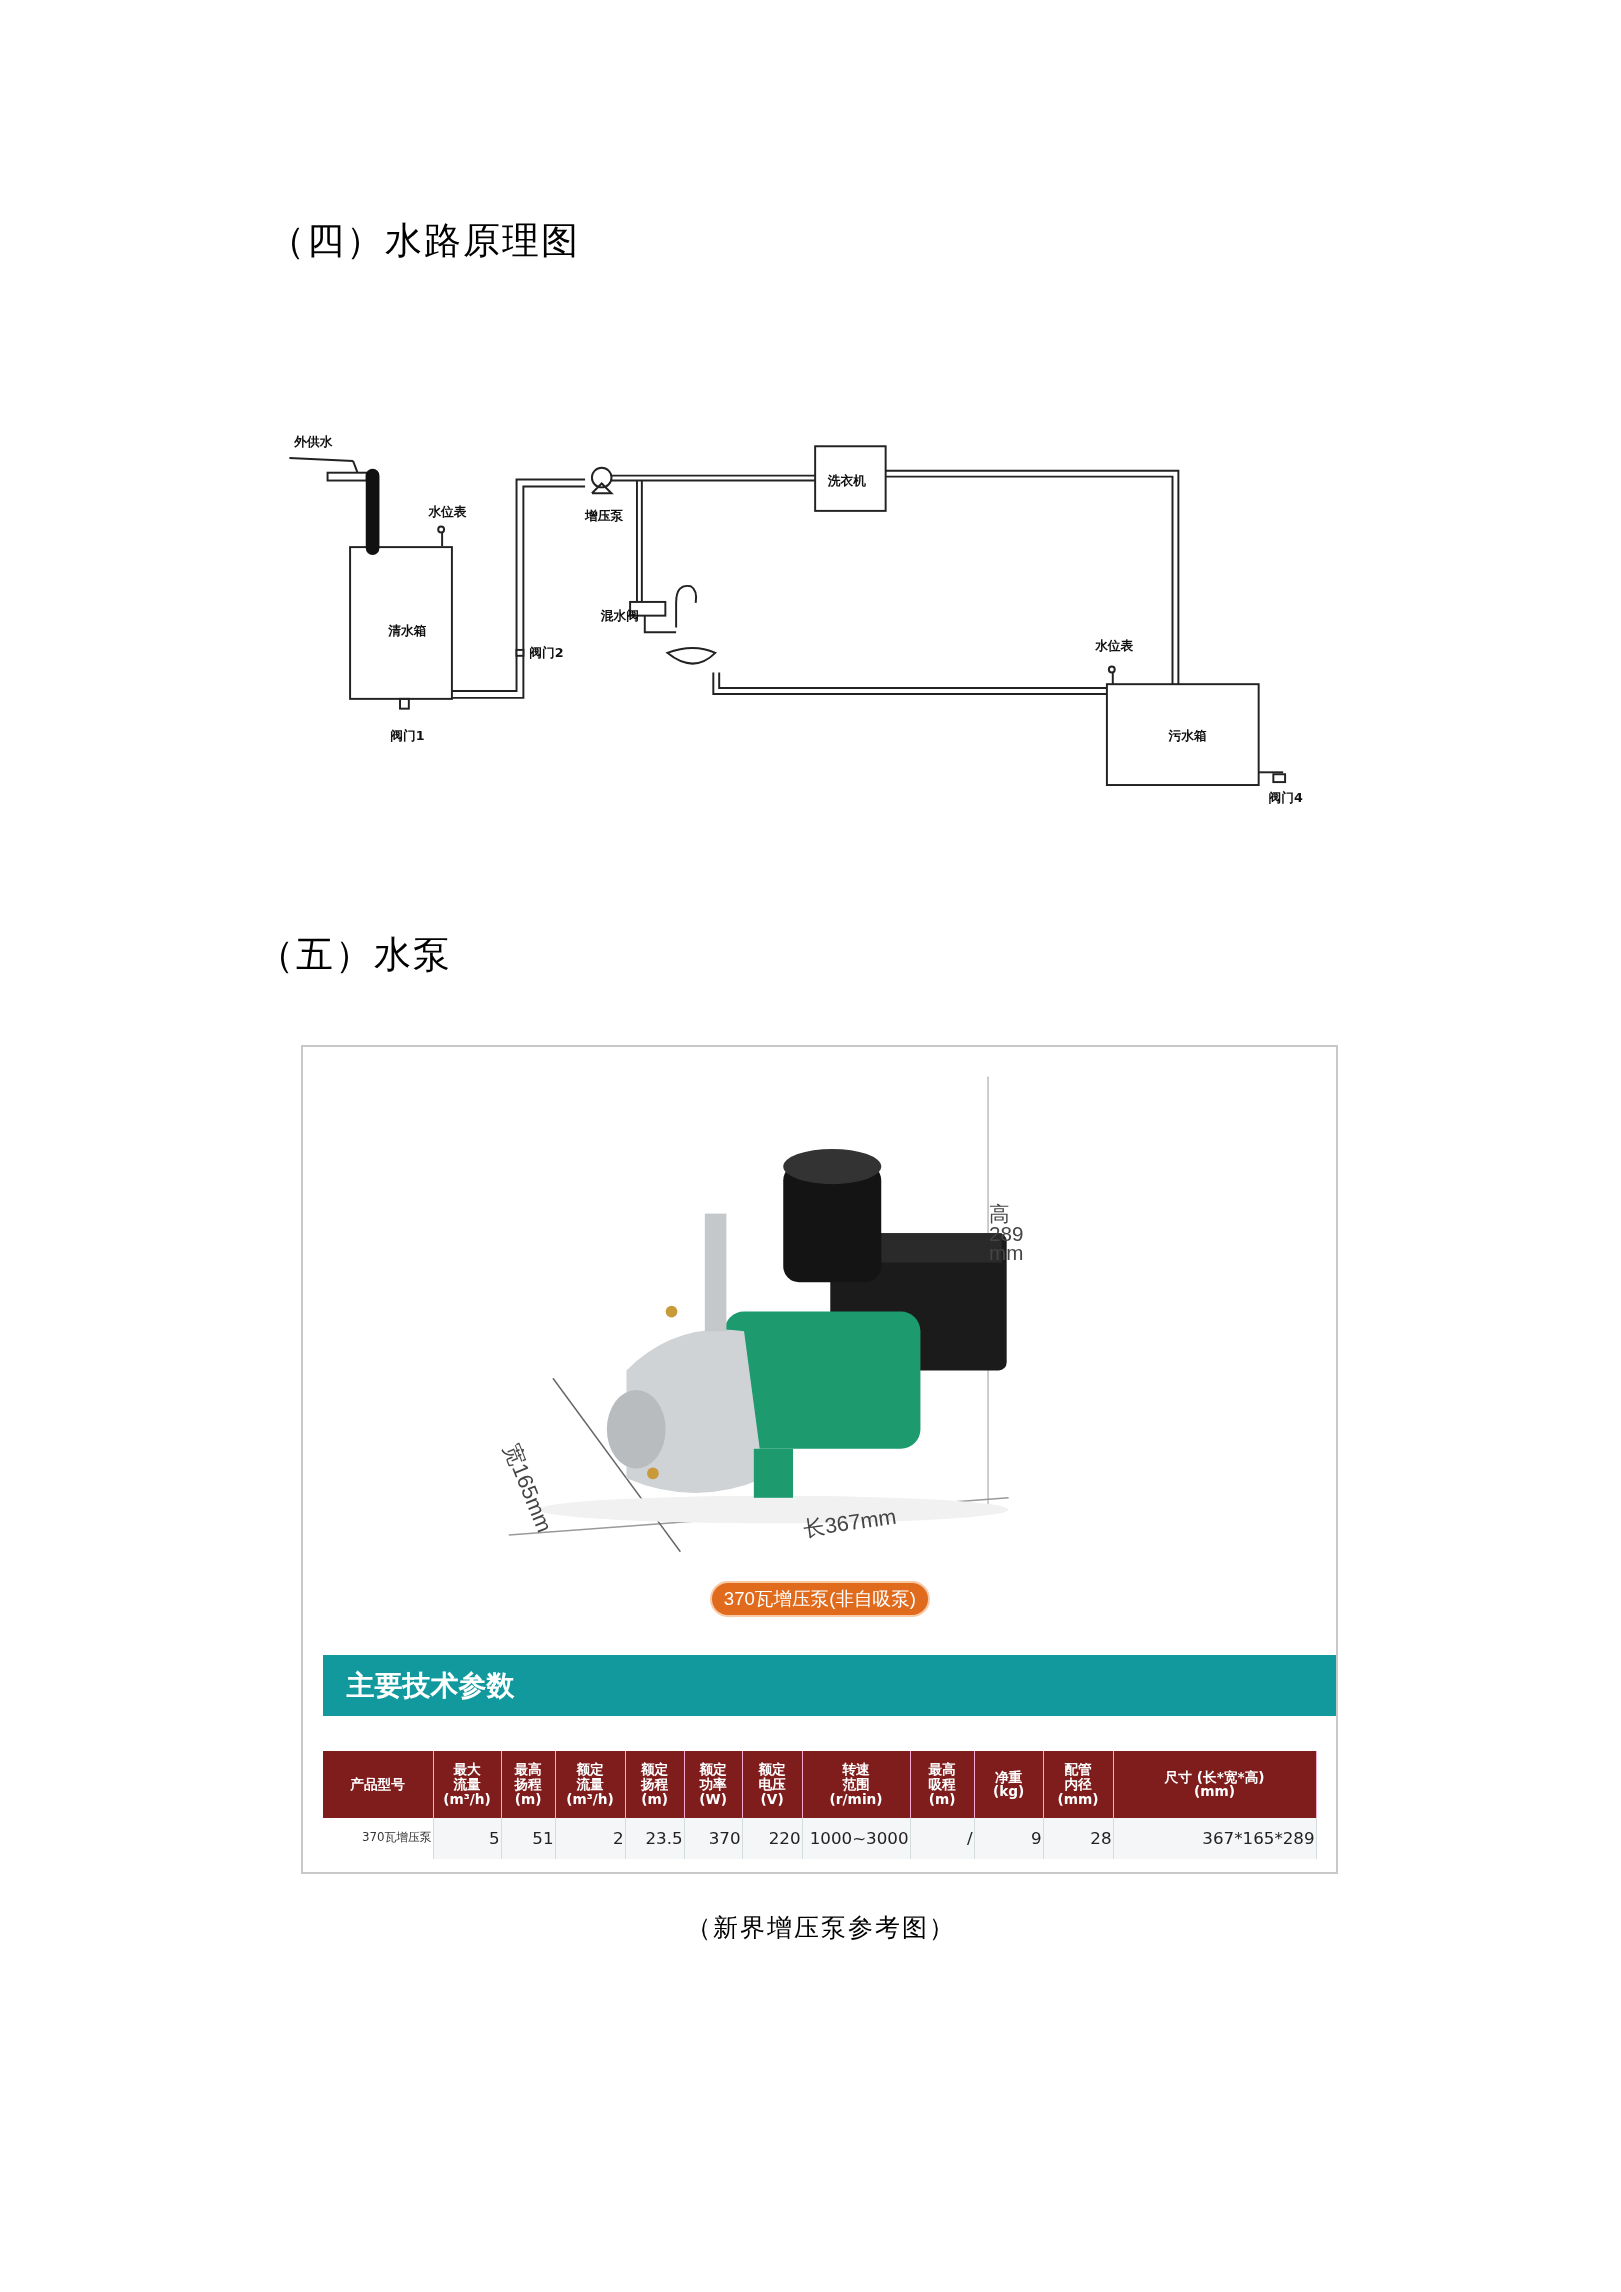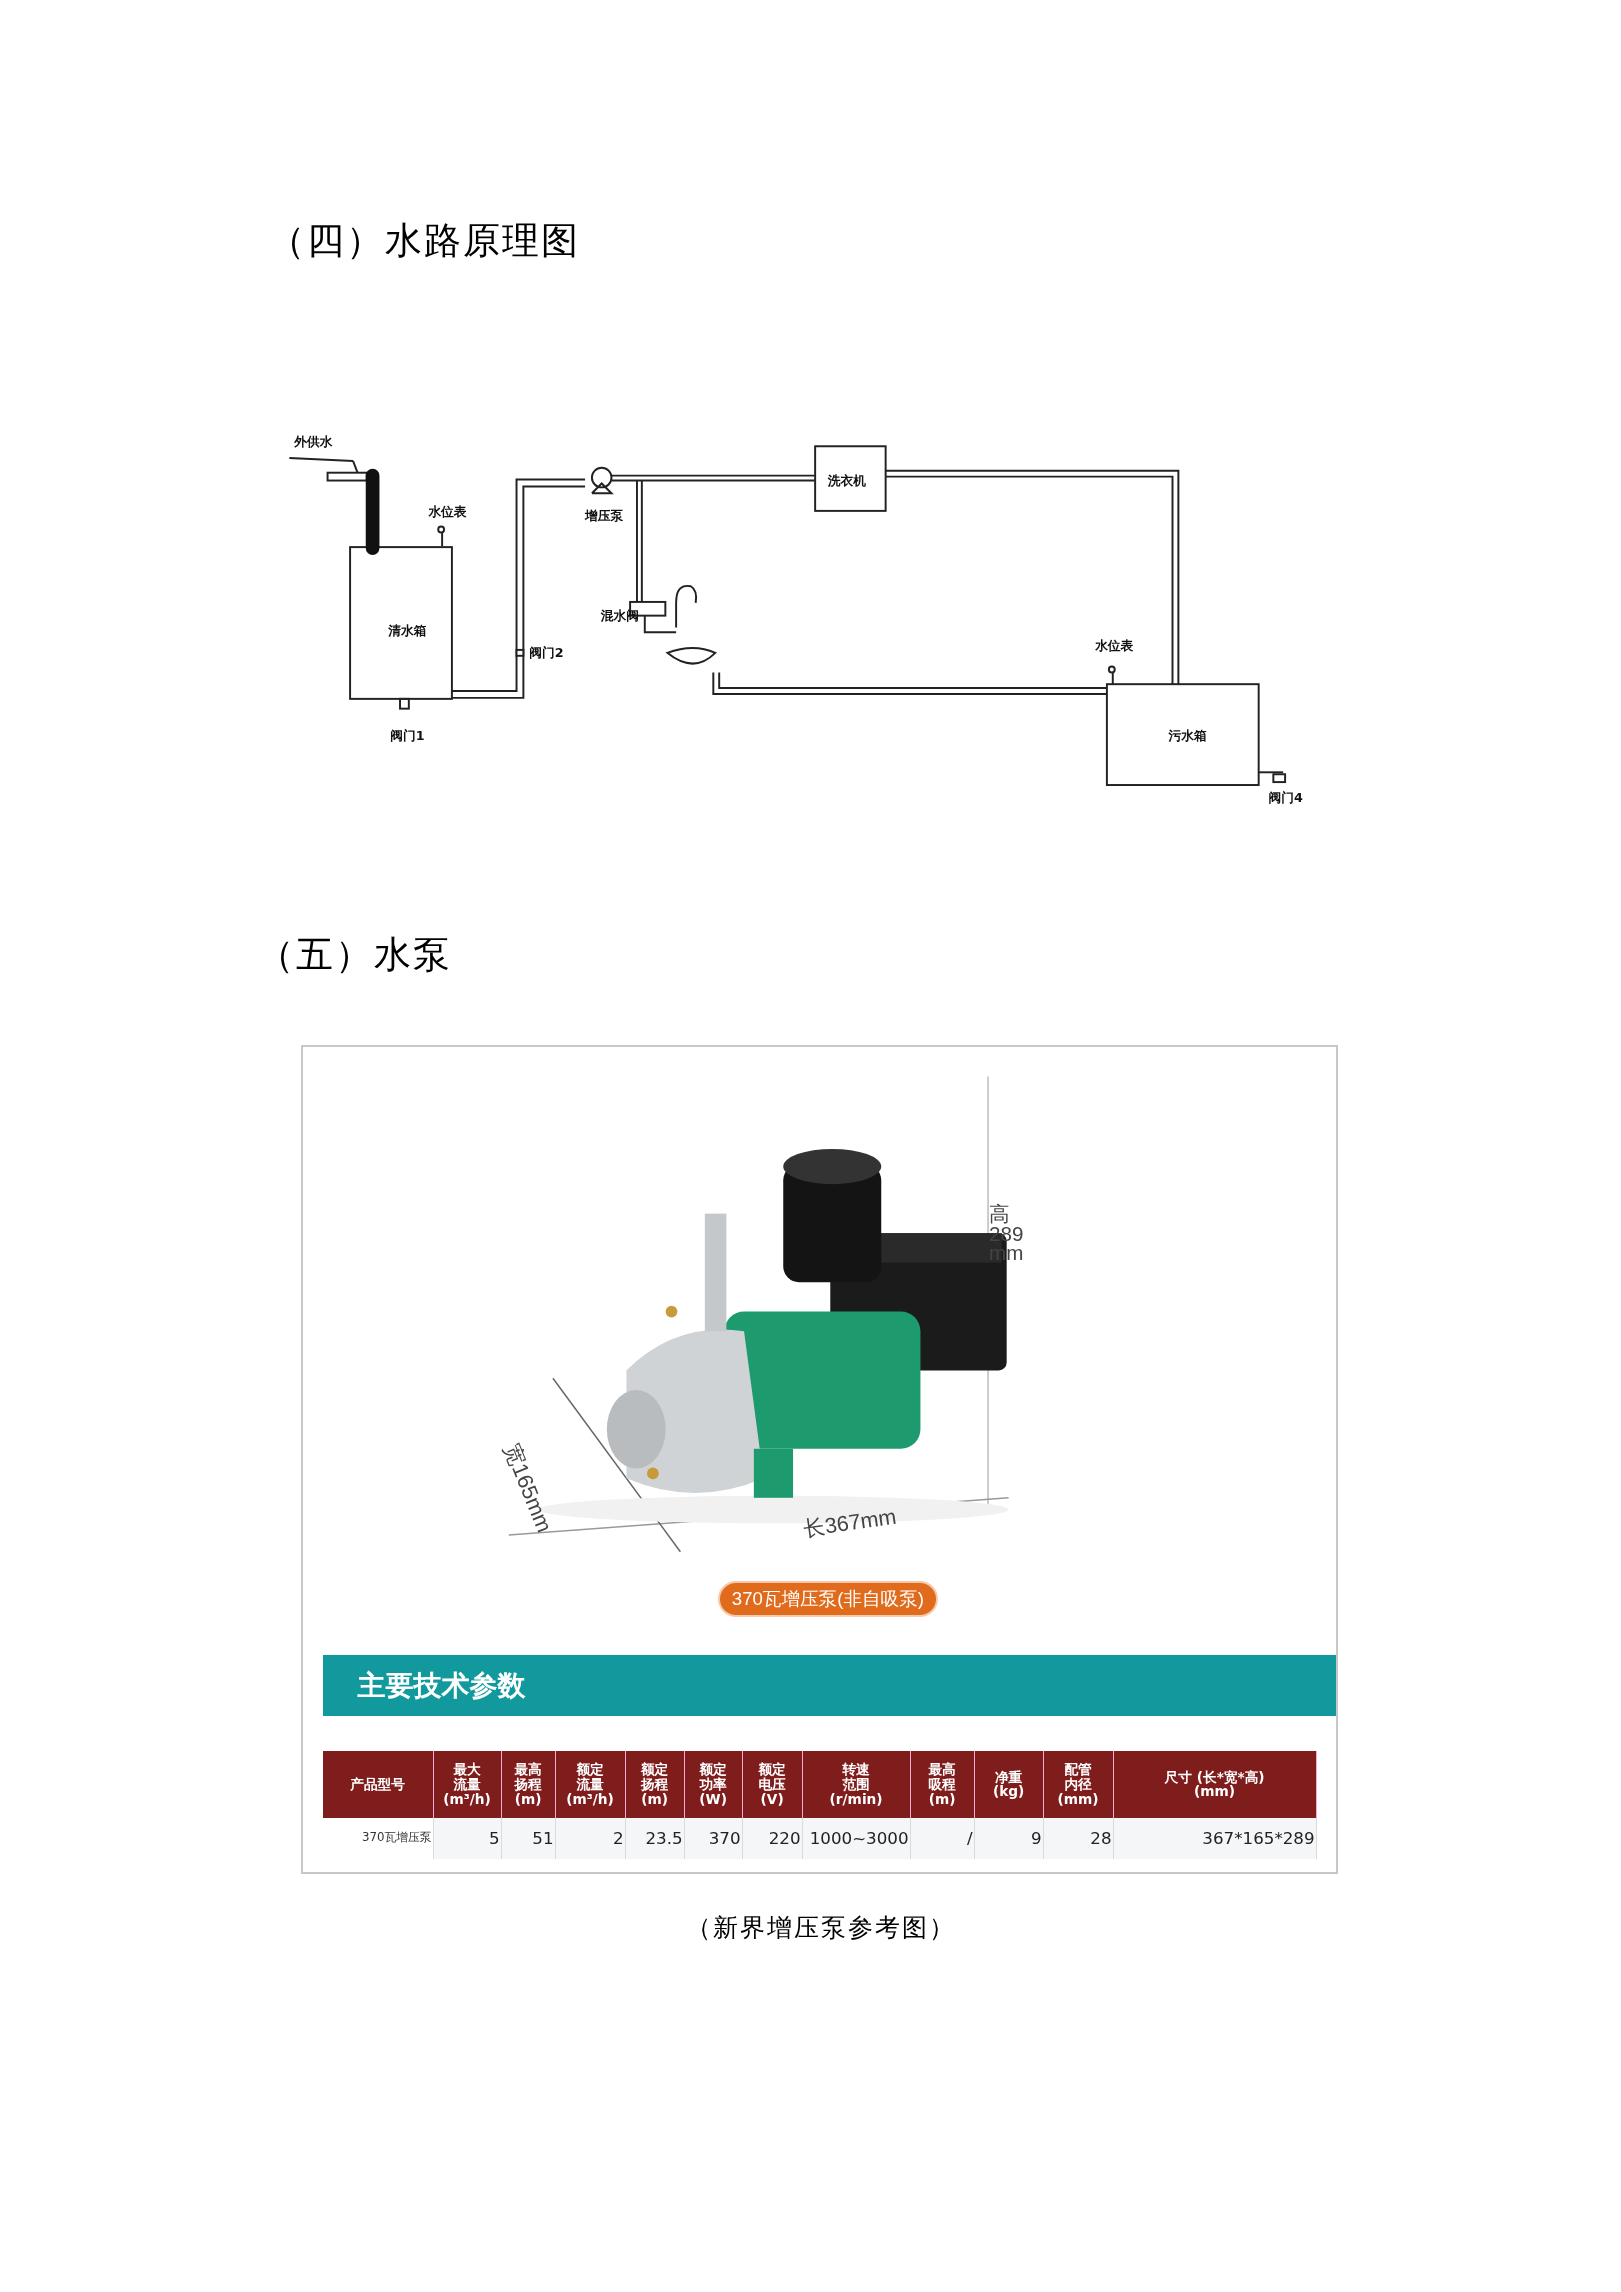--- a/index.html
+++ b/index.html
@@ -15,24 +15,24 @@
             border:2px solid #c8c8c8; background:#fff; overflow:hidden; }
   .photo { position:absolute; left:0; top:0; width:1033px; height:588px; }
   .dim-h { position:absolute; left:686px; top:157px; font-family:"Liberation Sans",sans-serif;
            font-size:20.6px; color:#444; line-height:19.6px; text-align:left; }
   .dim-l { position:absolute; left:500px; top:461px; font-family:"Liberation Sans",sans-serif;
            font-size:21.6px; color:#444; transform:rotate(-8deg); }
   .dim-w { position:absolute; left:221px; top:392px; font-family:"Liberation Sans",sans-serif;
            font-size:21.6px; color:#444; transform:rotate(68deg); transform-origin:left top; }
   .badge { position:absolute; left:409px; top:536px; padding:2.9px 11.8px; background:#e06b1d;
            color:#fff; border-radius:17.6px; font-family:"Liberation Sans",sans-serif; font-size:18.6px;
-           box-shadow:0 0 0 2px #f7c9a6;margin-left:8px; }
+           box-shadow:0 0 0 2px #f7c9a6; }
   .spec-banner { position:absolute; left:19.6px; top:608px; width:1013px; height:61px;
                  background:#12999e; color:#fff; font-family:"DejaVu Sans",sans-serif;
-                 font-weight:bold; font-size:28px; line-height:61px; padding-left:35px; box-sizing:border-box; }
+                 font-weight:bold; font-size:28px; line-height:61px; padding-left:24px; box-sizing:border-box; }
   table.spec { position:absolute; left:19.6px; top:704px; width:994px; border-collapse:collapse;
                font-family:"DejaVu Sans","Liberation Sans",sans-serif; }
   table.spec th { background:#7f1d1d; color:#fff; font-size:13.7px; font-weight:bold; line-height:14.7px;
                   padding:3.9px 2px; border-right:1px solid #f9a8d4; height:59px; white-space:pre-line; }
   table.spec td { background:#f4f6f7; color:#222; font-size:16.7px; text-align:right;
                   height:39px; border-right:1px solid #d5dcde; }
   table.spec td.model { font-size:11.8px; color:#333; background:#fff; }
   .caption { position:absolute; left:686px; top:1911px; font-size:25px; letter-spacing:2px; }
 </style>
 </head>

